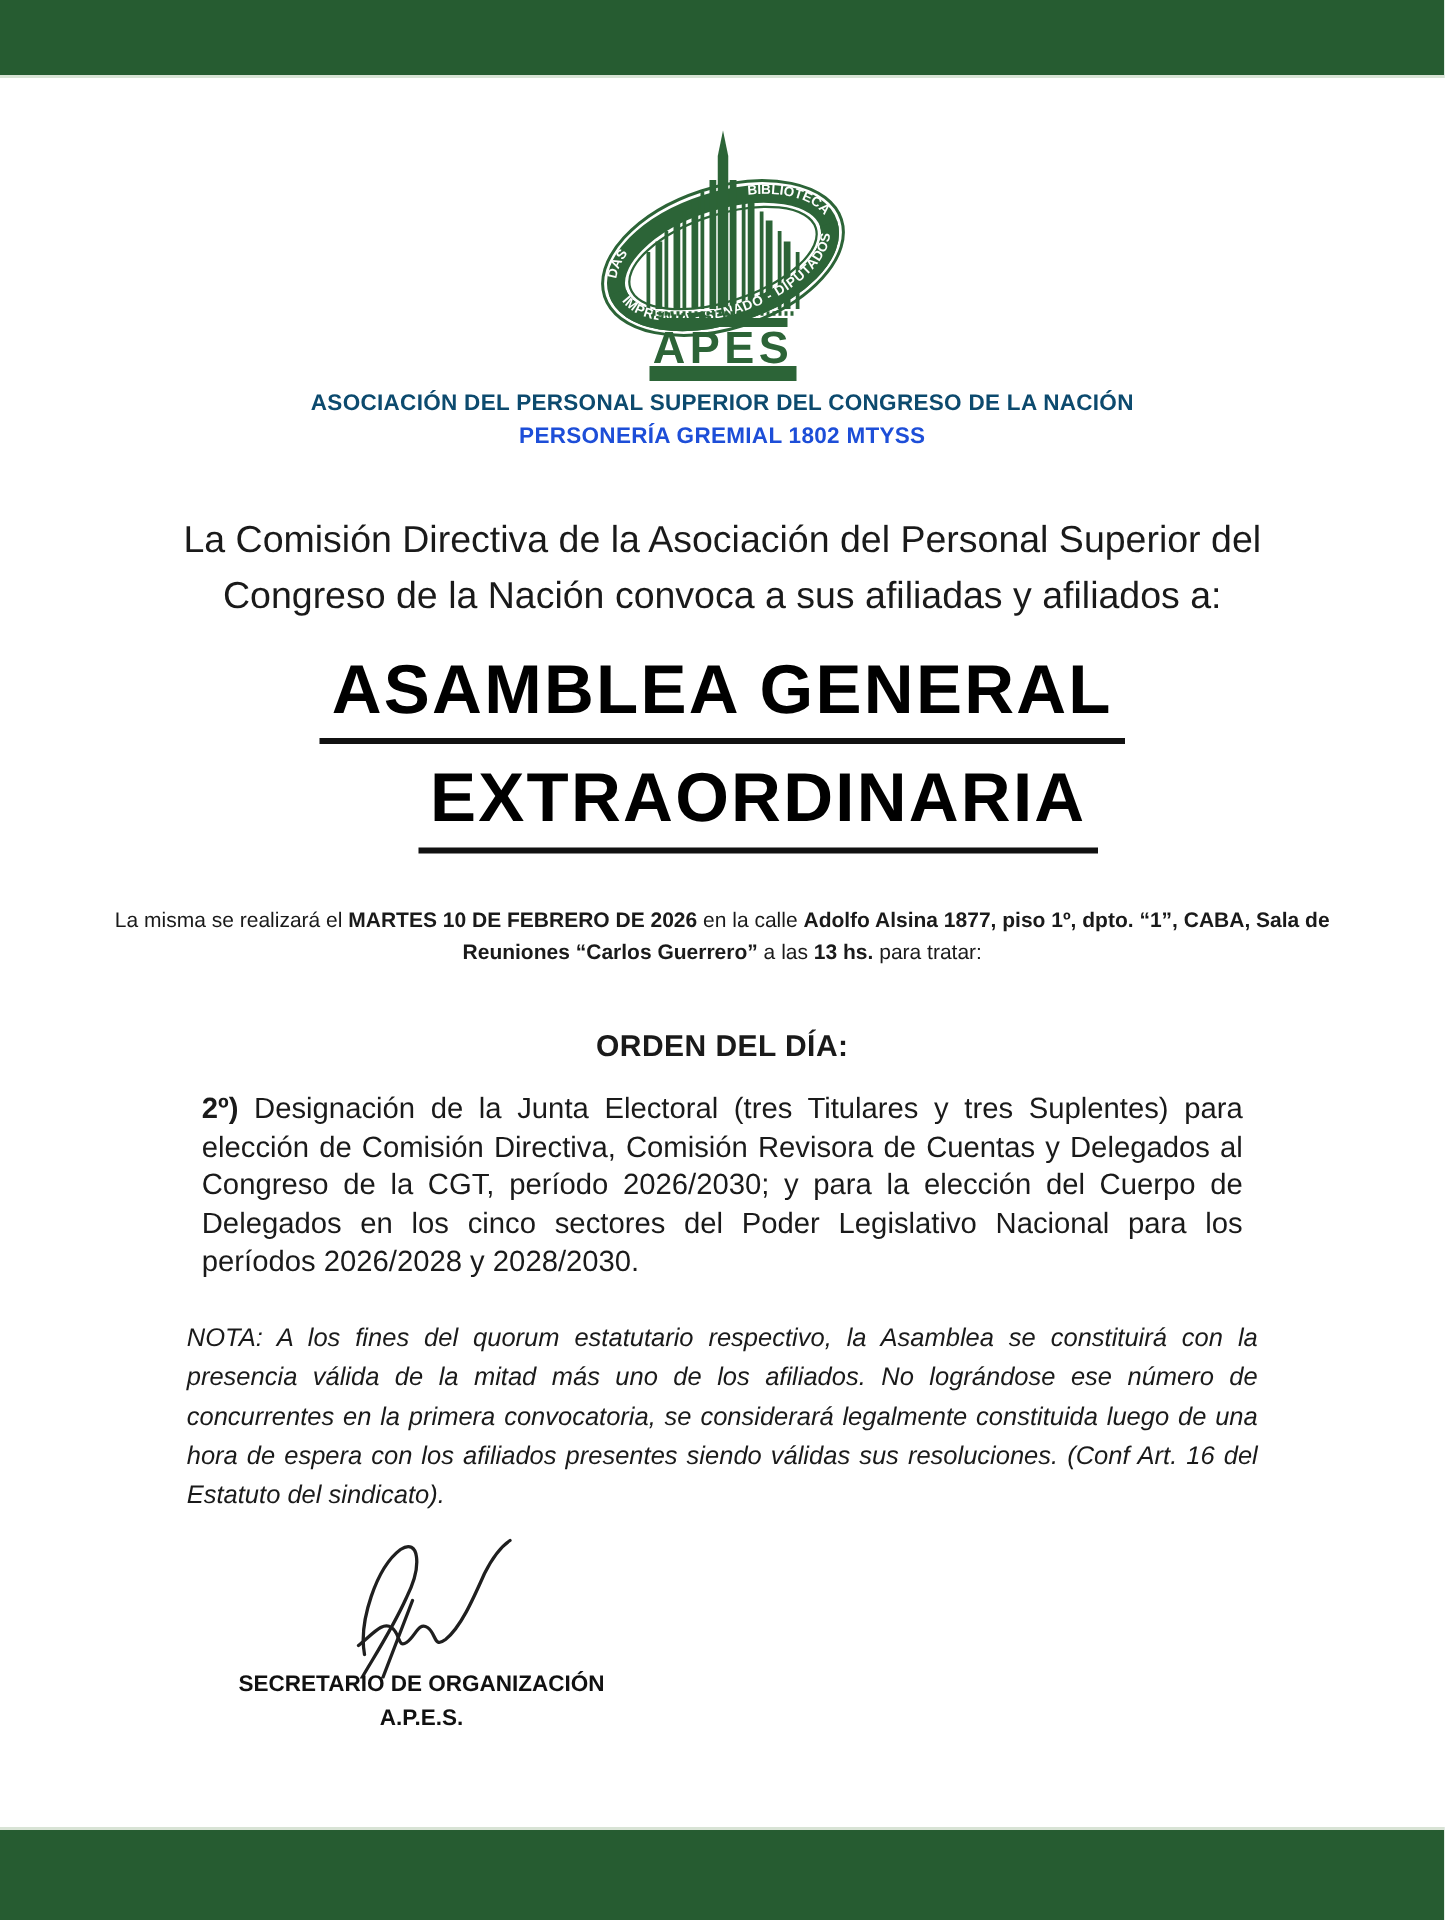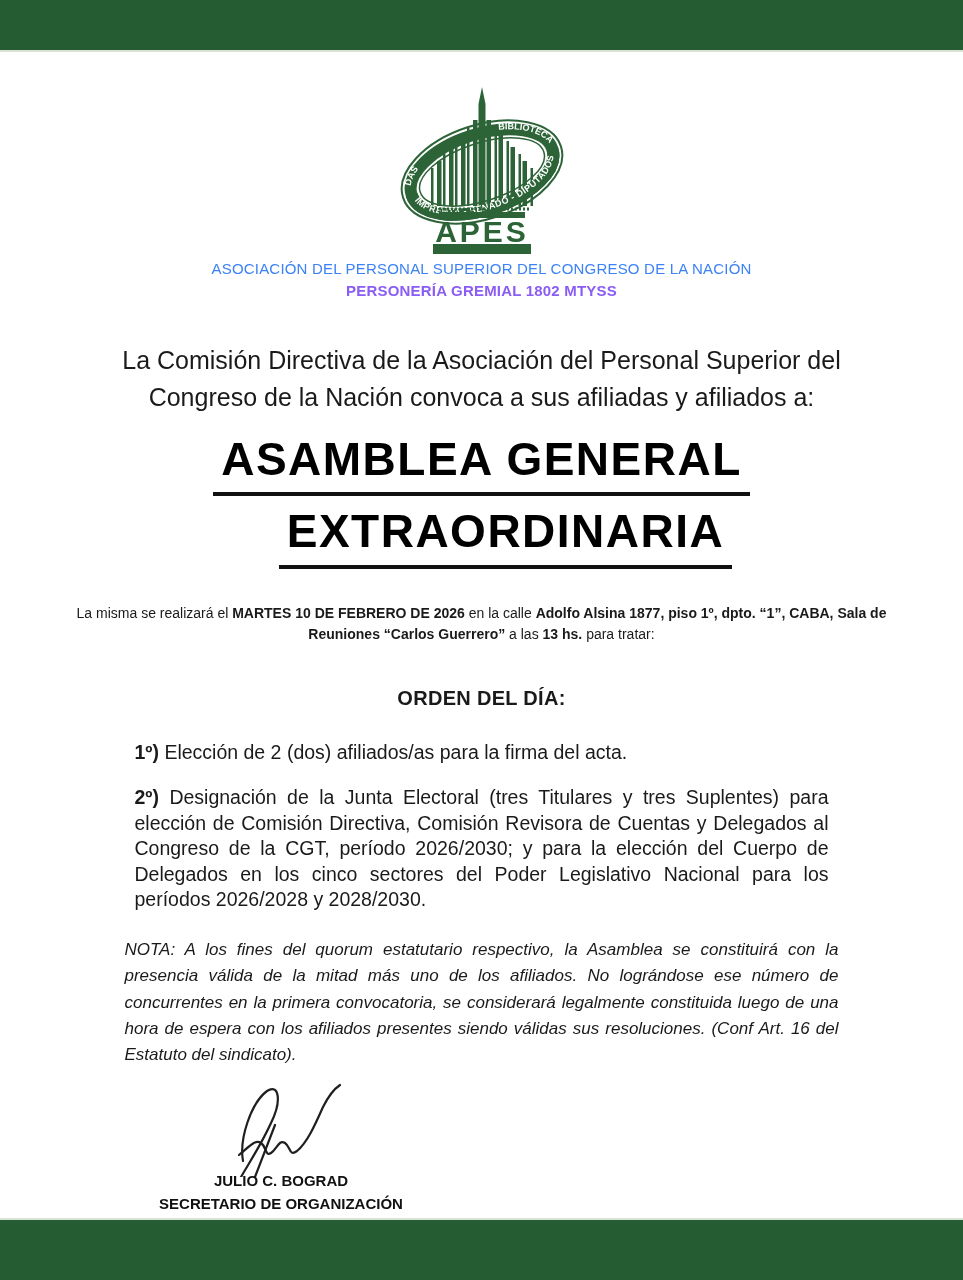--- a/index.html
+++ b/index.html
@@ -7,22 +7,22 @@
   .page { position:relative; width:963px; height:1280px; background:#ffffff; overflow:hidden; }
 
   .band { position:absolute; left:0; right:0; background:#265c31; }
   .band-top { top:0; height:50px; border-bottom:2px solid #d8e3d5; }
   .band-bottom { bottom:0; height:60px; border-top:2px solid #d8e3d5; }
 
   .content { position:absolute; top:52px; left:0; right:0; text-align:center; }
 
   .logo-wrap { width:170px; height:170px; margin:32px auto 4px; }
 
-  .org-name { color:#3b82f6; font-weight:normal; font-size:15px; line-height:1.45; letter-spacing:0.2px; }
-  .org-sub  { color:#8b5cf6; font-weight:bold; font-size:15px; line-height:1.45; letter-spacing:0.2px; }
+  .org-name { color:#0c4a6e; font-weight:bold; font-size:15px; line-height:1.45; letter-spacing:0.2px; }
+  .org-sub  { color:#1d4ed8; font-weight:bold; font-size:15px; line-height:1.45; letter-spacing:0.2px; }
 
   .intro { margin:40px auto 0; width:724px; font-size:25px; line-height:1.48; }
 
   .title-wrap { margin-top:20px; }
   .title-line { display:inline-block; font-size:46px; font-weight:bold; letter-spacing:1.5px;
                 color:#000000; border-bottom:4px solid #111; padding:0 8px 9px; line-height:1.04; }
   .title-row + .title-row { margin-top:12px;padding-left:48px; }
 
   .details { margin:34px auto 0; width:816px; font-size:14px; line-height:1.5; }
   .b { font-weight:bold; }
@@ -111,37 +111,35 @@
     <div class="title-wrap">
       <div class="title-row"><span class="title-line">ASAMBLEA GENERAL</span></div>
       <div class="title-row"><span class="title-line">EXTRAORDINARIA</span></div>
     </div>
 
     <p class="details"><span>La misma se realizará el </span><span class="b">MARTES 10 DE FEBRERO DE 2026</span><span> en la calle </span><span class="b">Adolfo Alsina 1877, piso 1º, dpto. “1”, CABA, Sala de Reuniones “Carlos Guerrero”</span><span> a las </span><span class="b">13 hs.</span><span> para tratar:</span></p>
 
     <h3 class="agenda-heading">ORDEN DEL DÍA:</h3>
 
     <div class="items">
-      <p class="item item-1"><span class="b">1º)</span> <span>Elección de 2 (dos) afiliados/as para la firma del acta.</span></p>
       <p class="item item-2"><span class="b">2º)</span> <span>Designación de la Junta Electoral (tres Titulares y tres Suplentes) para elección de Comisión Directiva, Comisión Revisora de Cuentas y Delegados al Congreso de la CGT, período 2026/2030; y para la elección del Cuerpo de Delegados en los cinco sectores del Poder Legislativo Nacional para los períodos 2026/2028 y 2028/2030.</span></p>
     </div>
 
     <p class="note">NOTA: A los fines del quorum estatutario respectivo, la Asamblea se constituirá con la presencia válida de la mitad más uno de los afiliados. No lográndose ese número de concurrentes en la primera convocatoria, se considerará legalmente constituida luego de una hora de espera con los afiliados presentes siendo válidas sus resoluciones. (Conf Art. 16 del Estatuto del sindicato).</p>
 
     <div class="signatures">
 
       <div class="sig-block">
         <svg class="sig-mark" width="200" height="96" viewBox="0 0 200 96">
           <g fill="none" stroke="#1f1f1f" stroke-width="2.2" stroke-linecap="round">
             <path d="M 62,80 C 58,58 70,22 86,10 C 98,2 101,20 90,42 C 80,64 68,82 60,96"></path>
             <path d="M 58,74 C 68,66 74,58 80,62 C 86,66 84,76 90,72 C 96,68 98,58 104,62 C 110,66 108,76 116,70 C 126,62 134,44 142,26 C 147,16 153,8 159,4"></path>
             <path d="M 94,44 L 74,96"></path>
           </g>
         </svg>
-        <div class="sig-name">JULIO C. BOGRAD</div>
         <div class="sig-role">SECRETARIO DE ORGANIZACIÓN</div>
         <div class="sig-org">A.P.E.S.</div>
       </div>
 
 
     </div>
 
   </div>
 
   <div class="band band-bottom"></div>

